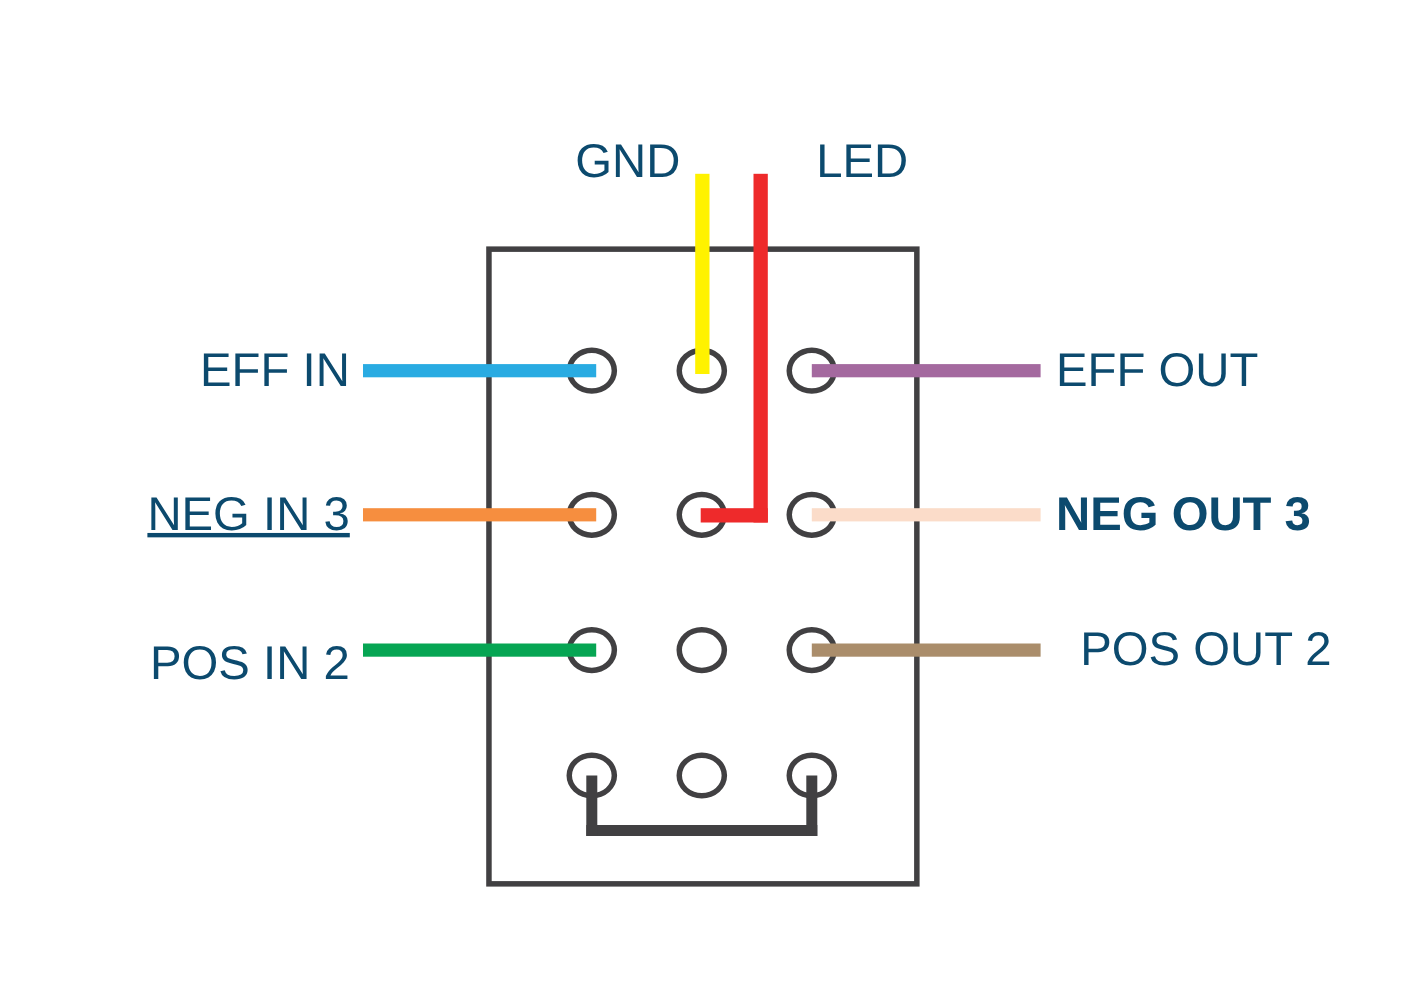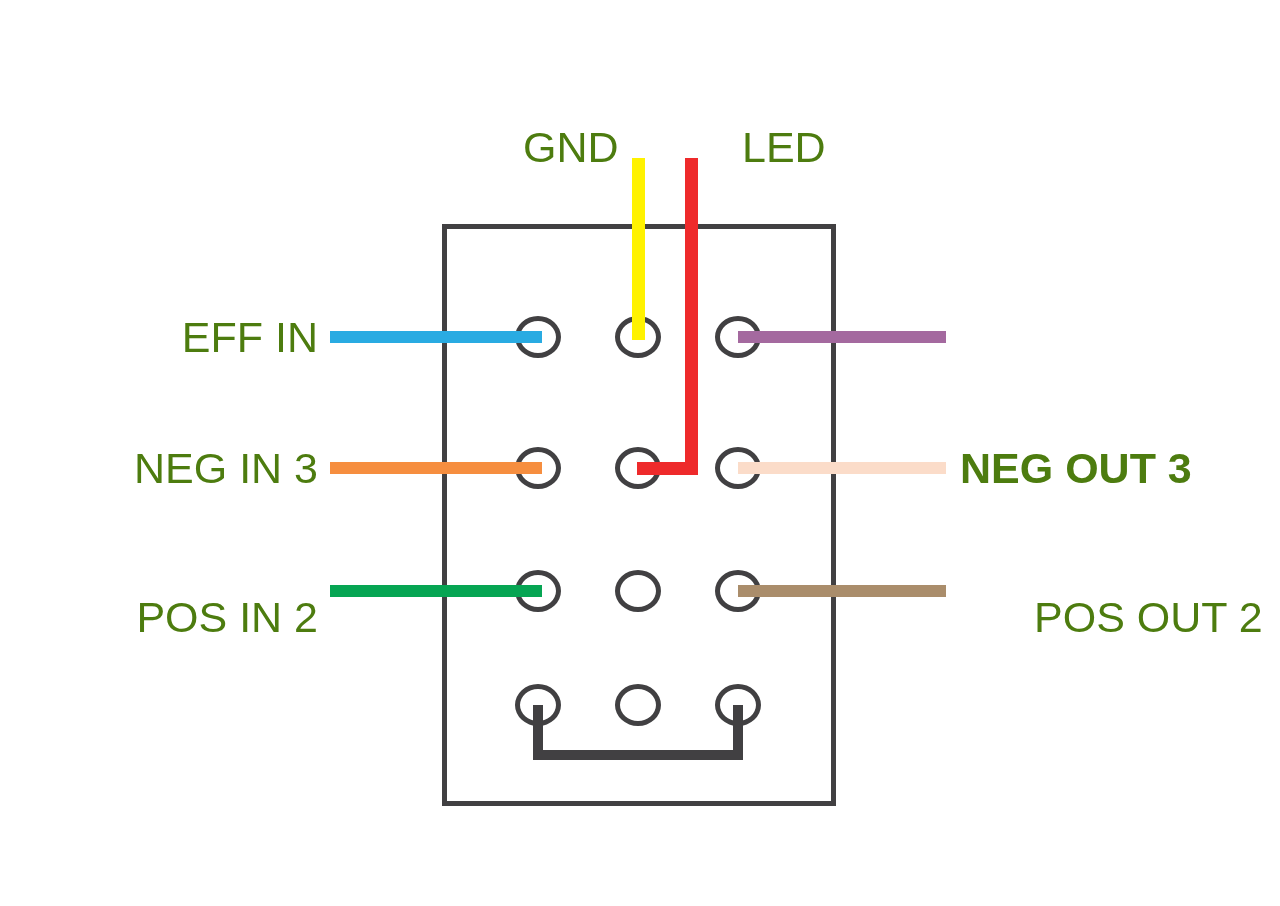--- a/index.html
+++ b/index.html
@@ -48,21 +48,21 @@
     height: 55px;
     border-left: 10px solid #414042;
     border-right: 10px solid #414042;
     border-bottom: 10px solid #414042;
     box-sizing: border-box;
   }
   .label {
     position: absolute;
     font-size: 43px;
     line-height: 1;
-    color: #4d7c0f;
+    color: #0c4a6e;
     white-space: nowrap;
     transform: translateY(-50%);
   }
   .label-right-aligned {
     text-align: right;
   }
 </style>
 </head>
 <body>
 
@@ -96,19 +96,20 @@
 
   <div class="wire wire-h" style="left: 330px; top: 585px; width: 212px; background-color: rgb(6, 165, 83);"></div>
   <div class="wire wire-h" style="left: 738px; top: 585px; width: 208px; background-color: rgb(170, 141, 107);"></div>
 
   <div class="jumper" style="border-color: rgb(65, 64, 66);"></div>
 
   <div class="label" style="left:523px; top:147px;">GND</div>
   <div class="label" style="left:708px; top:147px;margin-left:34px;">LED</div>
 
   <div class="label label-right-aligned" style="right:962px; top:337px;">EFF IN</div>
-  <div class="label label-right-aligned" style="right:962px; top:468px;">NEG IN 3</div>
-  <div class="label label-right-aligned" style="right:962px; top:617px;">POS IN 2</div>
+  <div class="label label-right-aligned" style="right:962px; top:468px;text-decoration:underline;">NEG IN 3</div>
+  <div class="label label-right-aligned" style="right:962px; top:604px;">POS IN 2</div>
 
+  <div class="label" style="left:960px; top:337px;">EFF OUT</div>
   <div class="label" style="left:960px; top:468px;font-weight:bold;">NEG OUT 3</div>
-  <div class="label" style="left:1034px; top:591px;margin-top:26px;">POS OUT 2</div>
+  <div class="label" style="left:982px; top:591px;">POS OUT 2</div>
 
 </div>
 
 </body></html>

